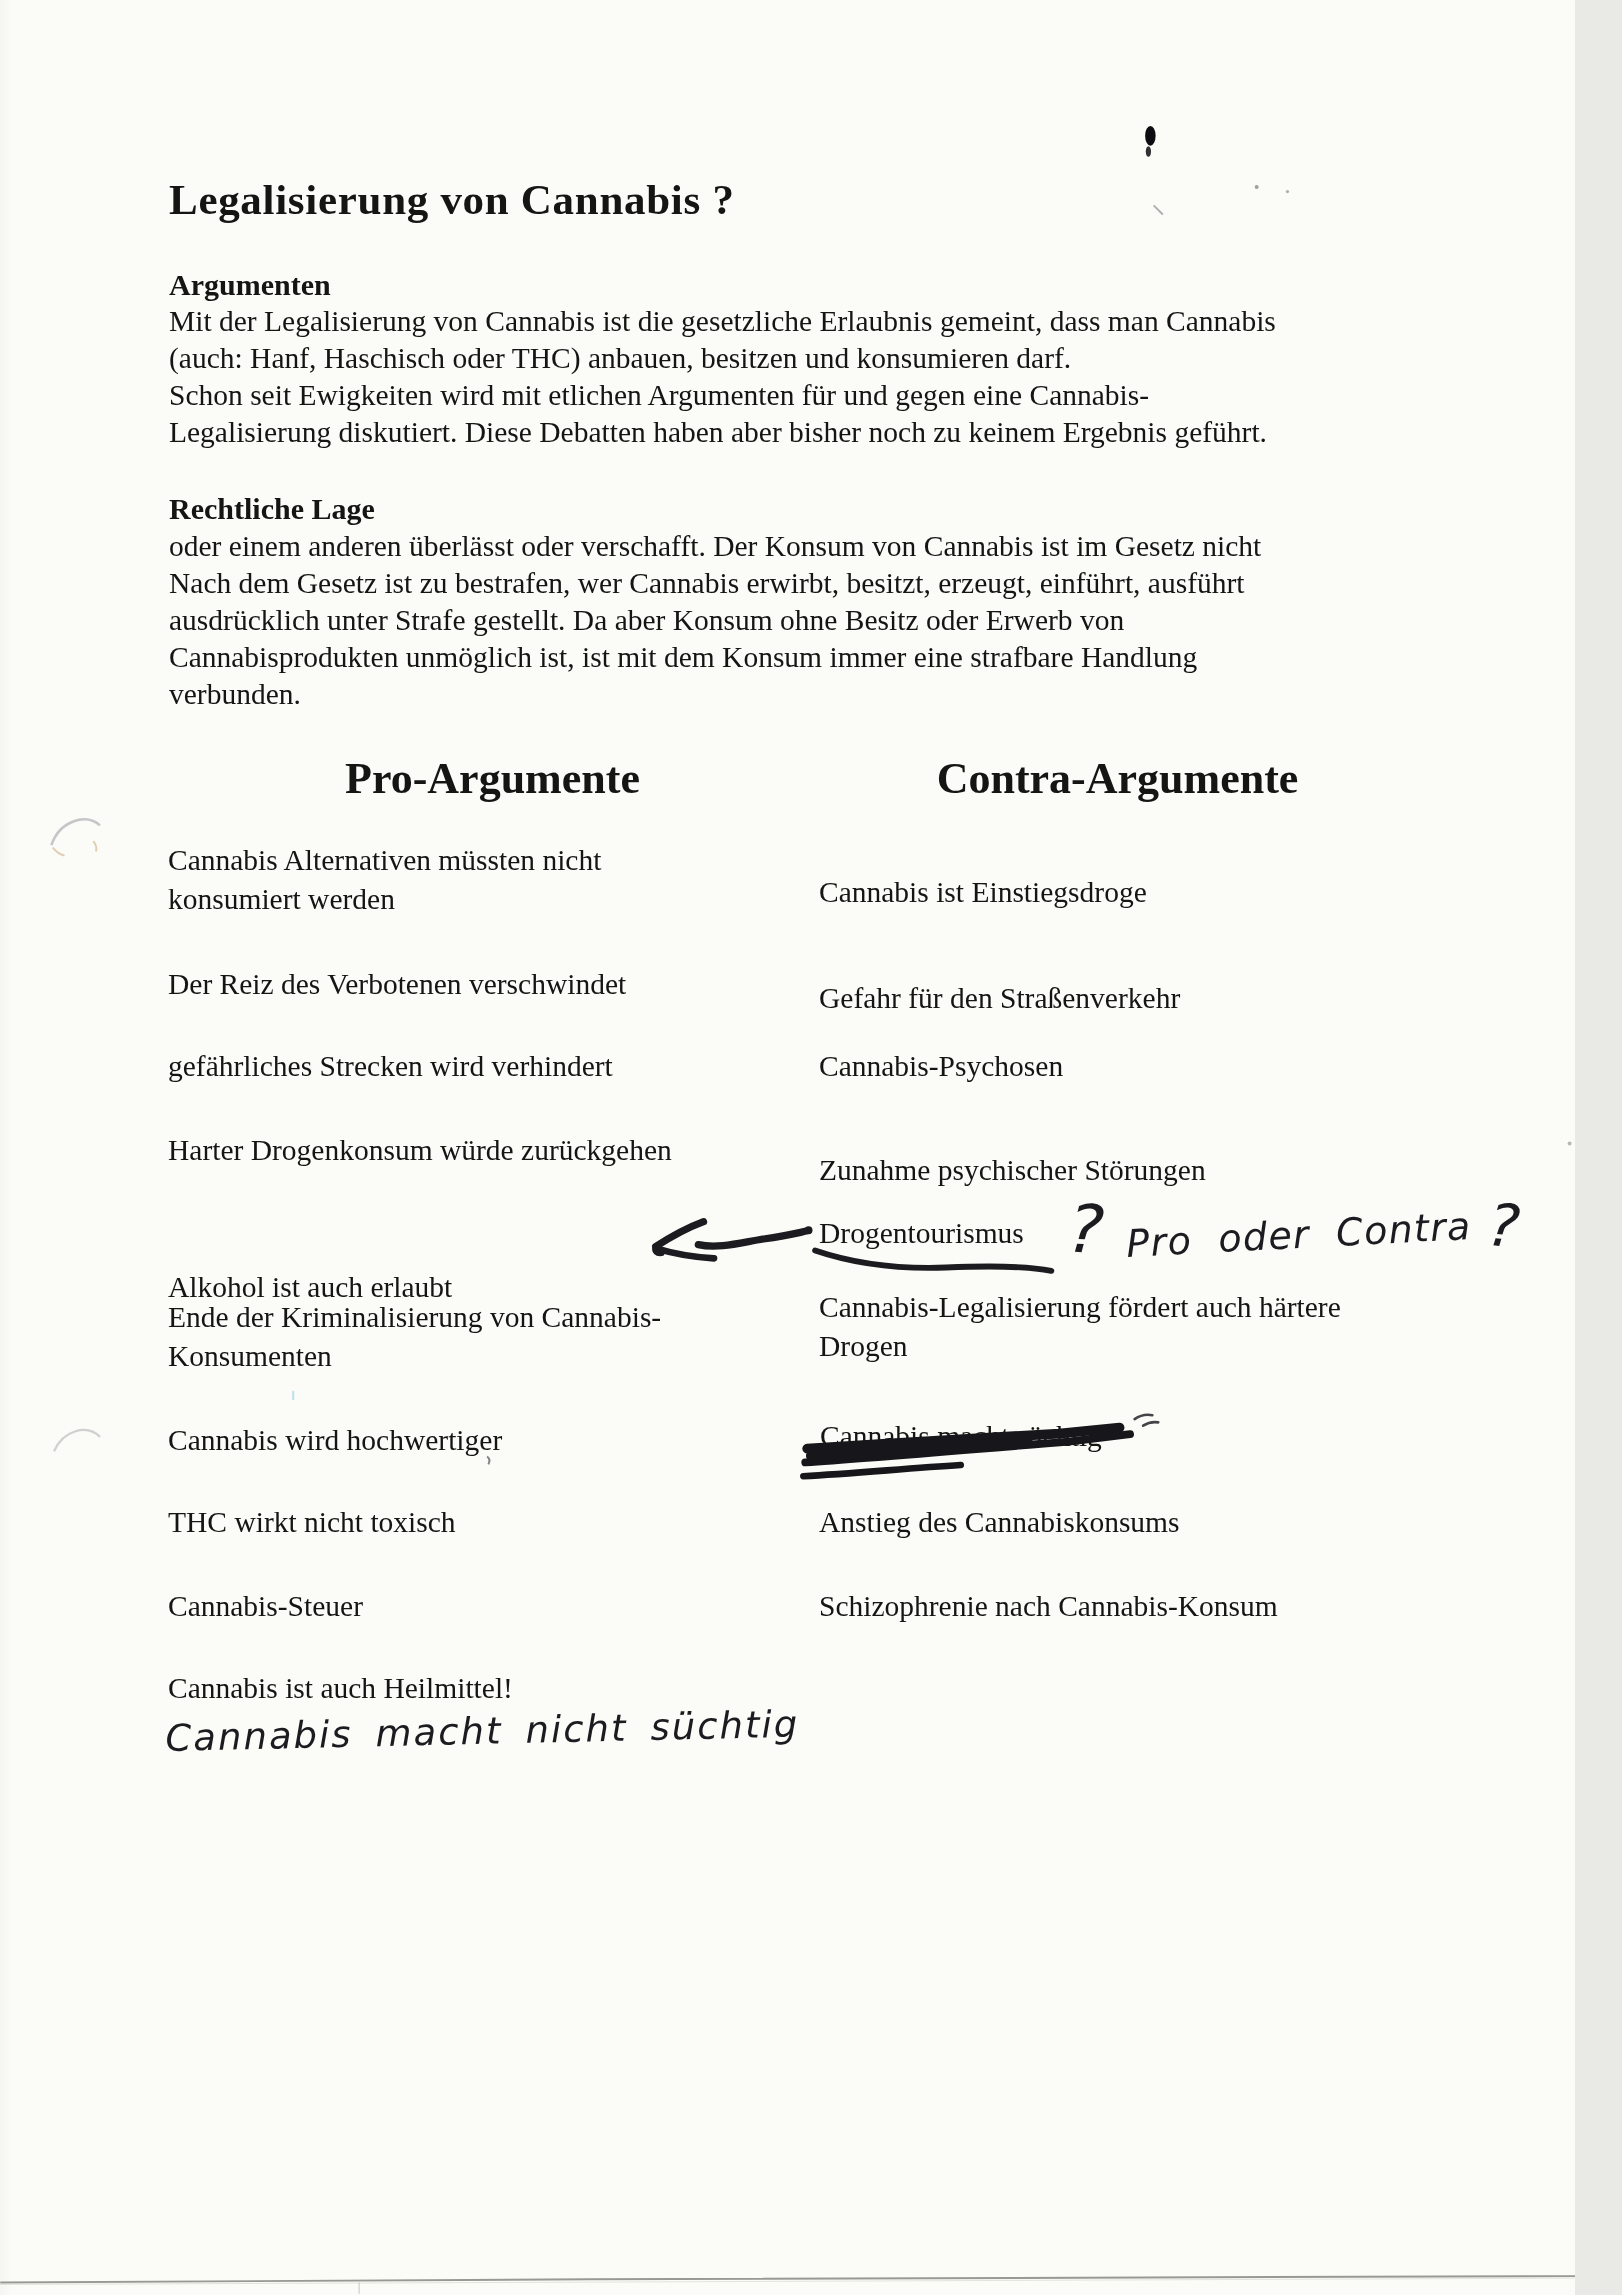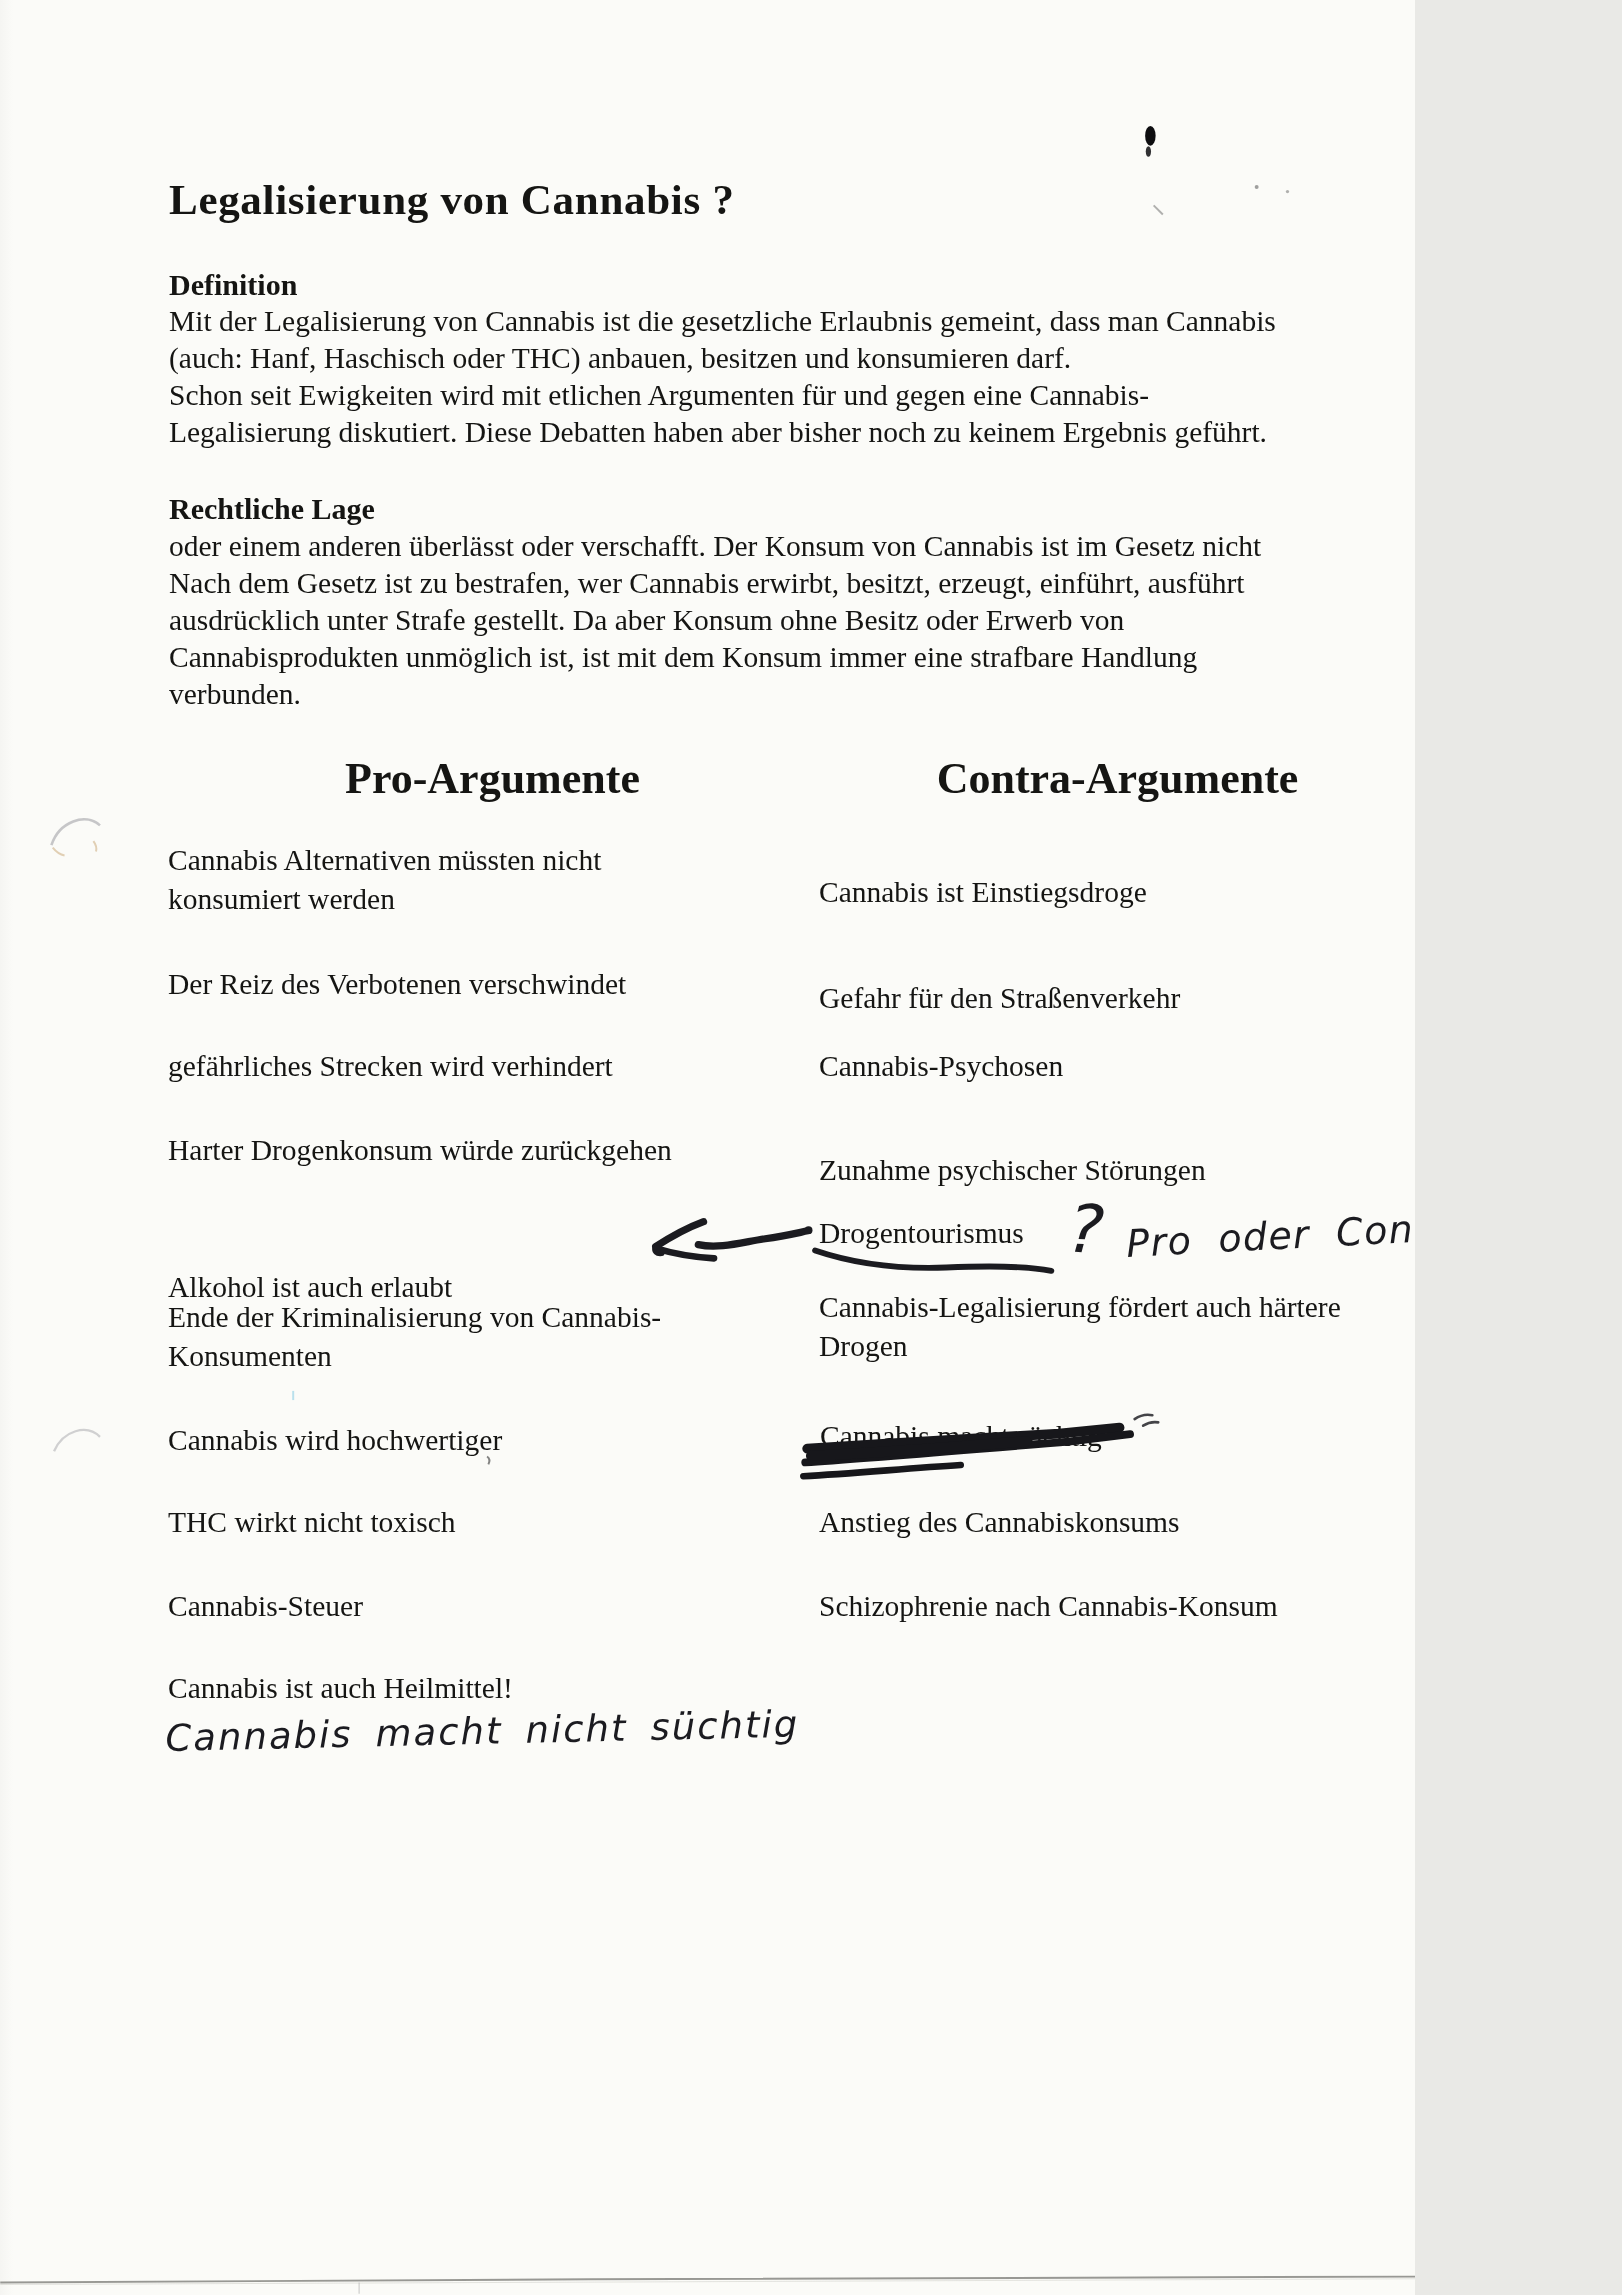--- a/index.html
+++ b/index.html
@@ -2,21 +2,21 @@
 <html style="--ink: #151513; --pen: #1b1b20; --paper: #fbfbf8; --scan_line: #8d8d88;font-size:10.5px"><head>
 <meta charset="utf-8">
 <style>
   html,body{margin:0;padding:0;}
   body{
     width:1623px;height:2295px;
     background:#e9e9e6;
     font-family:"Liberation Serif","DejaVu Serif",serif;
   }
   .page{
-    position:relative;width:1415px;height:2295px;overflow:hidden;
+    position:relative;width:1575px;height:2295px;overflow:hidden;
     background:linear-gradient(90deg,#f5f5f2 0px,var(--paper,#fbfbf8) 13px);
     color:var(--ink,#151513);
   }
   .abs{position:absolute;white-space:nowrap;}
   .title{font-size:43px;font-weight:bold;letter-spacing:0.7px;}
   .h2{font-size:30px;font-weight:bold;}
   .para .line{font-size:29.5px;line-height:37px;}
   .colhead{font-size:44px;font-weight:bold;text-align:center;width:381px;}
   .item .line{font-size:29.5px;line-height:39px;}
   .hw{
@@ -33,21 +33,21 @@
   .hw-question .q-right{font-size:59px;line-height:1;transform:rotate(7deg);margin-top:10.5px;}
   svg.overlay{position:absolute;left:0;top:0;pointer-events:none;}
 </style>
 </head>
 <body>
 
 <div class="page">
 
   <div class="abs title" style="left:169px;top:175px;">Legalisierung von Cannabis ?</div>
 
-  <div class="abs h2" style="left:169px;top:268px;">Definition</div>
+  <div class="abs h2" style="left:169px;top:268px;">Argumenten</div>
   <div class="abs para" style="left:169px;top:303px;">
     <div class="line">Mit der Legalisierung von Cannabis ist die gesetzliche Erlaubnis gemeint, dass man Cannabis</div>
     <div class="line">(auch: Hanf, Haschisch oder THC) anbauen, besitzen und konsumieren darf.</div>
     <div class="line">Schon seit Ewigkeiten wird mit etlichen Argumenten für und gegen eine Cannabis-</div>
     <div class="line">Legalisierung diskutiert. Diese Debatten haben aber bisher noch zu keinem Ergebnis geführt.</div>
   </div>
 
   <div class="abs h2" style="left:169px;top:492px;">Rechtliche Lage</div>
   <div class="abs para" style="left:169px;top:528px;">
     <div class="line">oder einem anderen überlässt oder verschafft. Der Konsum von Cannabis ist im Gesetz nicht</div>

